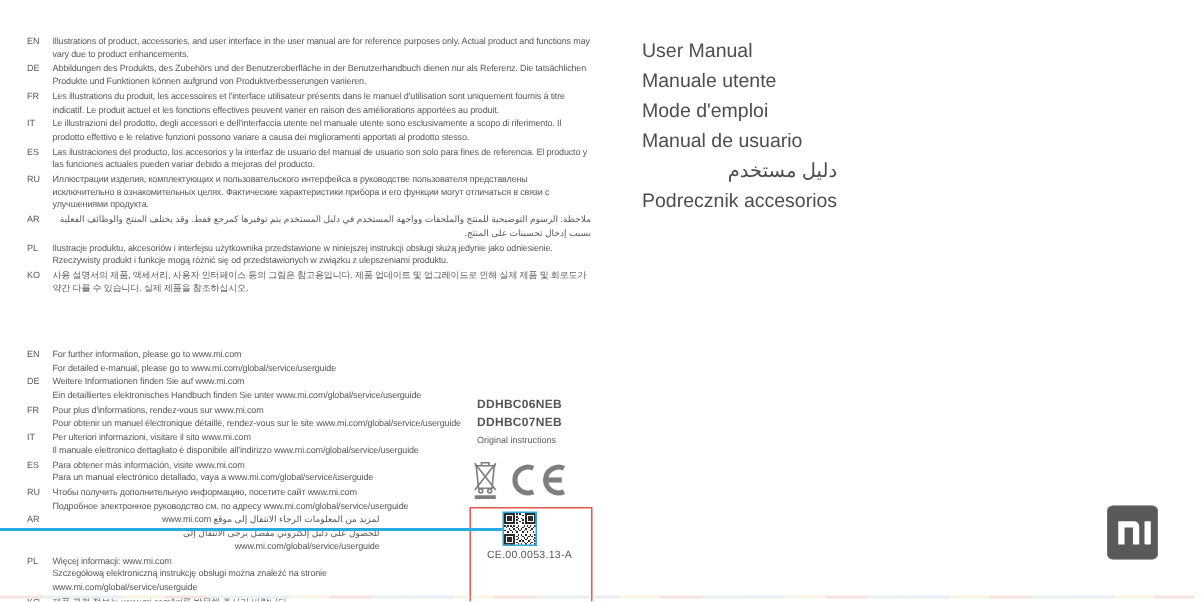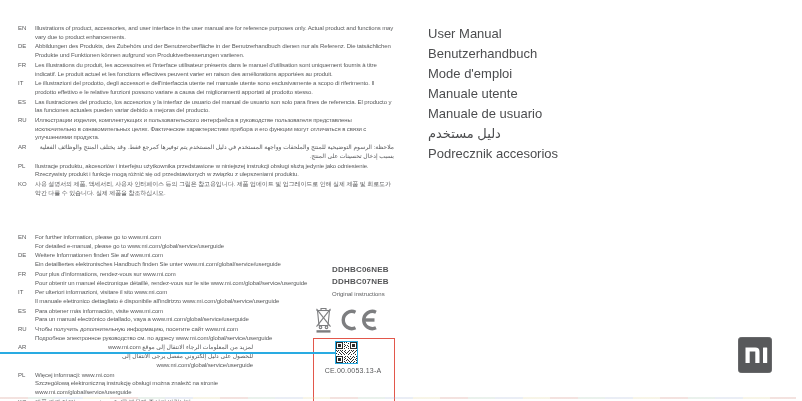--- a/index.html
+++ b/index.html
@@ -13,23 +13,23 @@
   .lang-entry{display:flex;gap:4px;margin-bottom:1px;}
   .lang-code{flex:0 0 13px;width:13px;font-size:6px;line-height:8.7px;color:#58595b;}
   .lang-text{flex:1;font-size:6px;line-height:8.7px;color:#58595b;letter-spacing:-0.1px;}
   .info-lines{flex:1;}
   .info-line{font-size:6px;line-height:8.7px;color:#58595b;letter-spacing:-0.1px;}
   .rtl{direction:rtl;text-align:right;}
   .ar-narrow{max-width:218px;}
   
   .titles{position:absolute;left:428px;top:24px;}
   .title-line{font-size:13px;line-height:20px;color:#4c4d4f;}
-  .title-ar{direction:rtl;text-align:left;}
-  
-  .model-block{position:absolute;left:332px;top:264px;}
+  .title-ar{direction:rtl;text-align:right;}
+  
+  .model-block{position:absolute;left:318px;top:264px;}
   .model-line{font-size:8px;font-weight:bold;line-height:11.5px;letter-spacing:0.2px;color:#54555/7;color:#545557;}
   .model-note{font-size:6px;margin-top:4px;color:#5a5b5d;}
   .weee{position:absolute;left:314px;top:303px;}
   .ce-mark{position:absolute;left:336px;top:308px;}
   .cert-box{position:absolute;left:313px;top:338px;width:80px;height:70px;border:1.5px solid #e2574b;background:transparent;}
   .qr{position:absolute;left:335px;top:341px;width:21px;height:21px;border:1.6px solid #29abe2;background:#ffffff;}
   .qr svg{display:block;width:21px;height:21px;}
   .cert-code{position:absolute;left:311px;top:367px;width:84px;text-align:center;font-size:7px;letter-spacing:0.2px;color:#58595b;}
   .callout-line{position:absolute;left:0;top:352px;width:335px;height:1.6px;background:#29abe2;z-index:5;}
   
@@ -145,24 +145,23 @@
       <div class="lang-code">KO</div>
       <div class="info-lines">
         <div class="info-line">제품 관련 정보는 www.mi.com/kr/를 방문해 주시기 바랍니다.</div>
 
       </div>
     </div>
   </div>
 
   <div class="titles">
     <div class="title-line">User Manual</div>
-    <div class="title-line">Benutzerhandbuch</div>
+    <div class="title-line">Manuale utente</div>
     <div class="title-line">Mode d'emploi</div>
-    <div class="title-line">Manuale utente</div>
-    <div class="title-line">Manuale de usuario</div>
+    <div class="title-line">Manual de usuario</div>
     <div class="title-line title-ar" dir="rtl">دليل مستخدم</div>
     <div class="title-line">Podrecznik accesorios</div>
   </div>
 
   <div class="model-block">
     <div class="model-line">DDHBC06NEB</div>
     <div class="model-line">DDHBC07NEB</div>
     <div class="model-note">Original instructions</div>
   </div>
 

